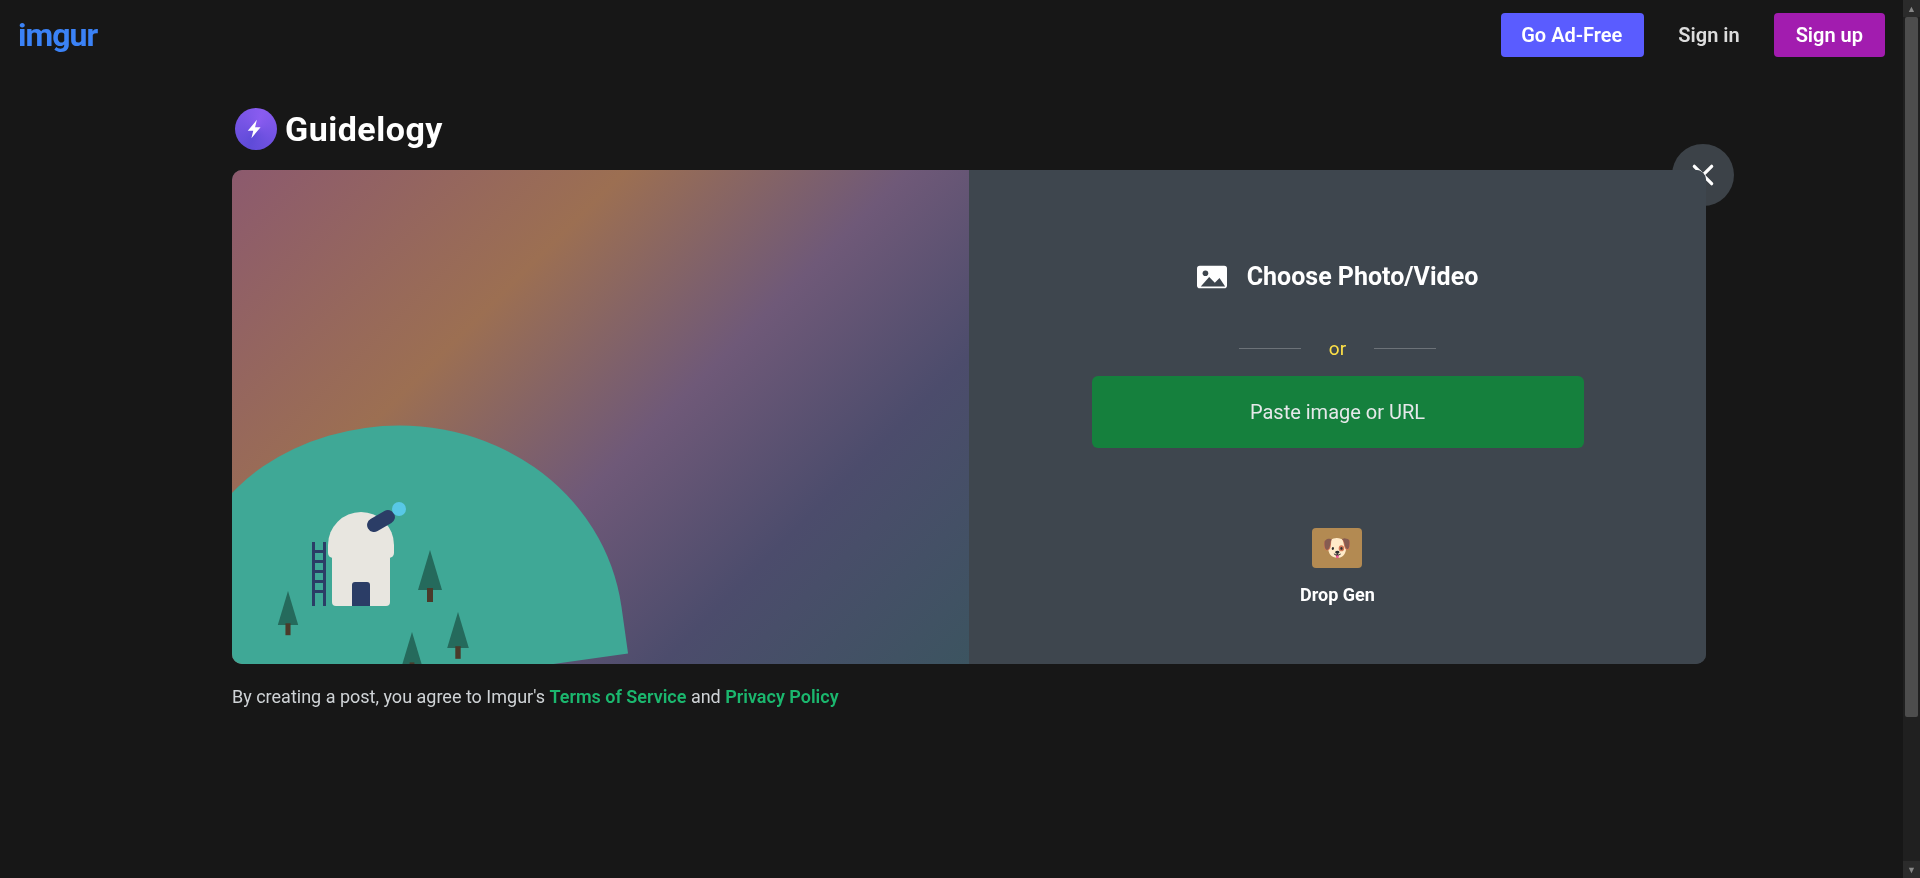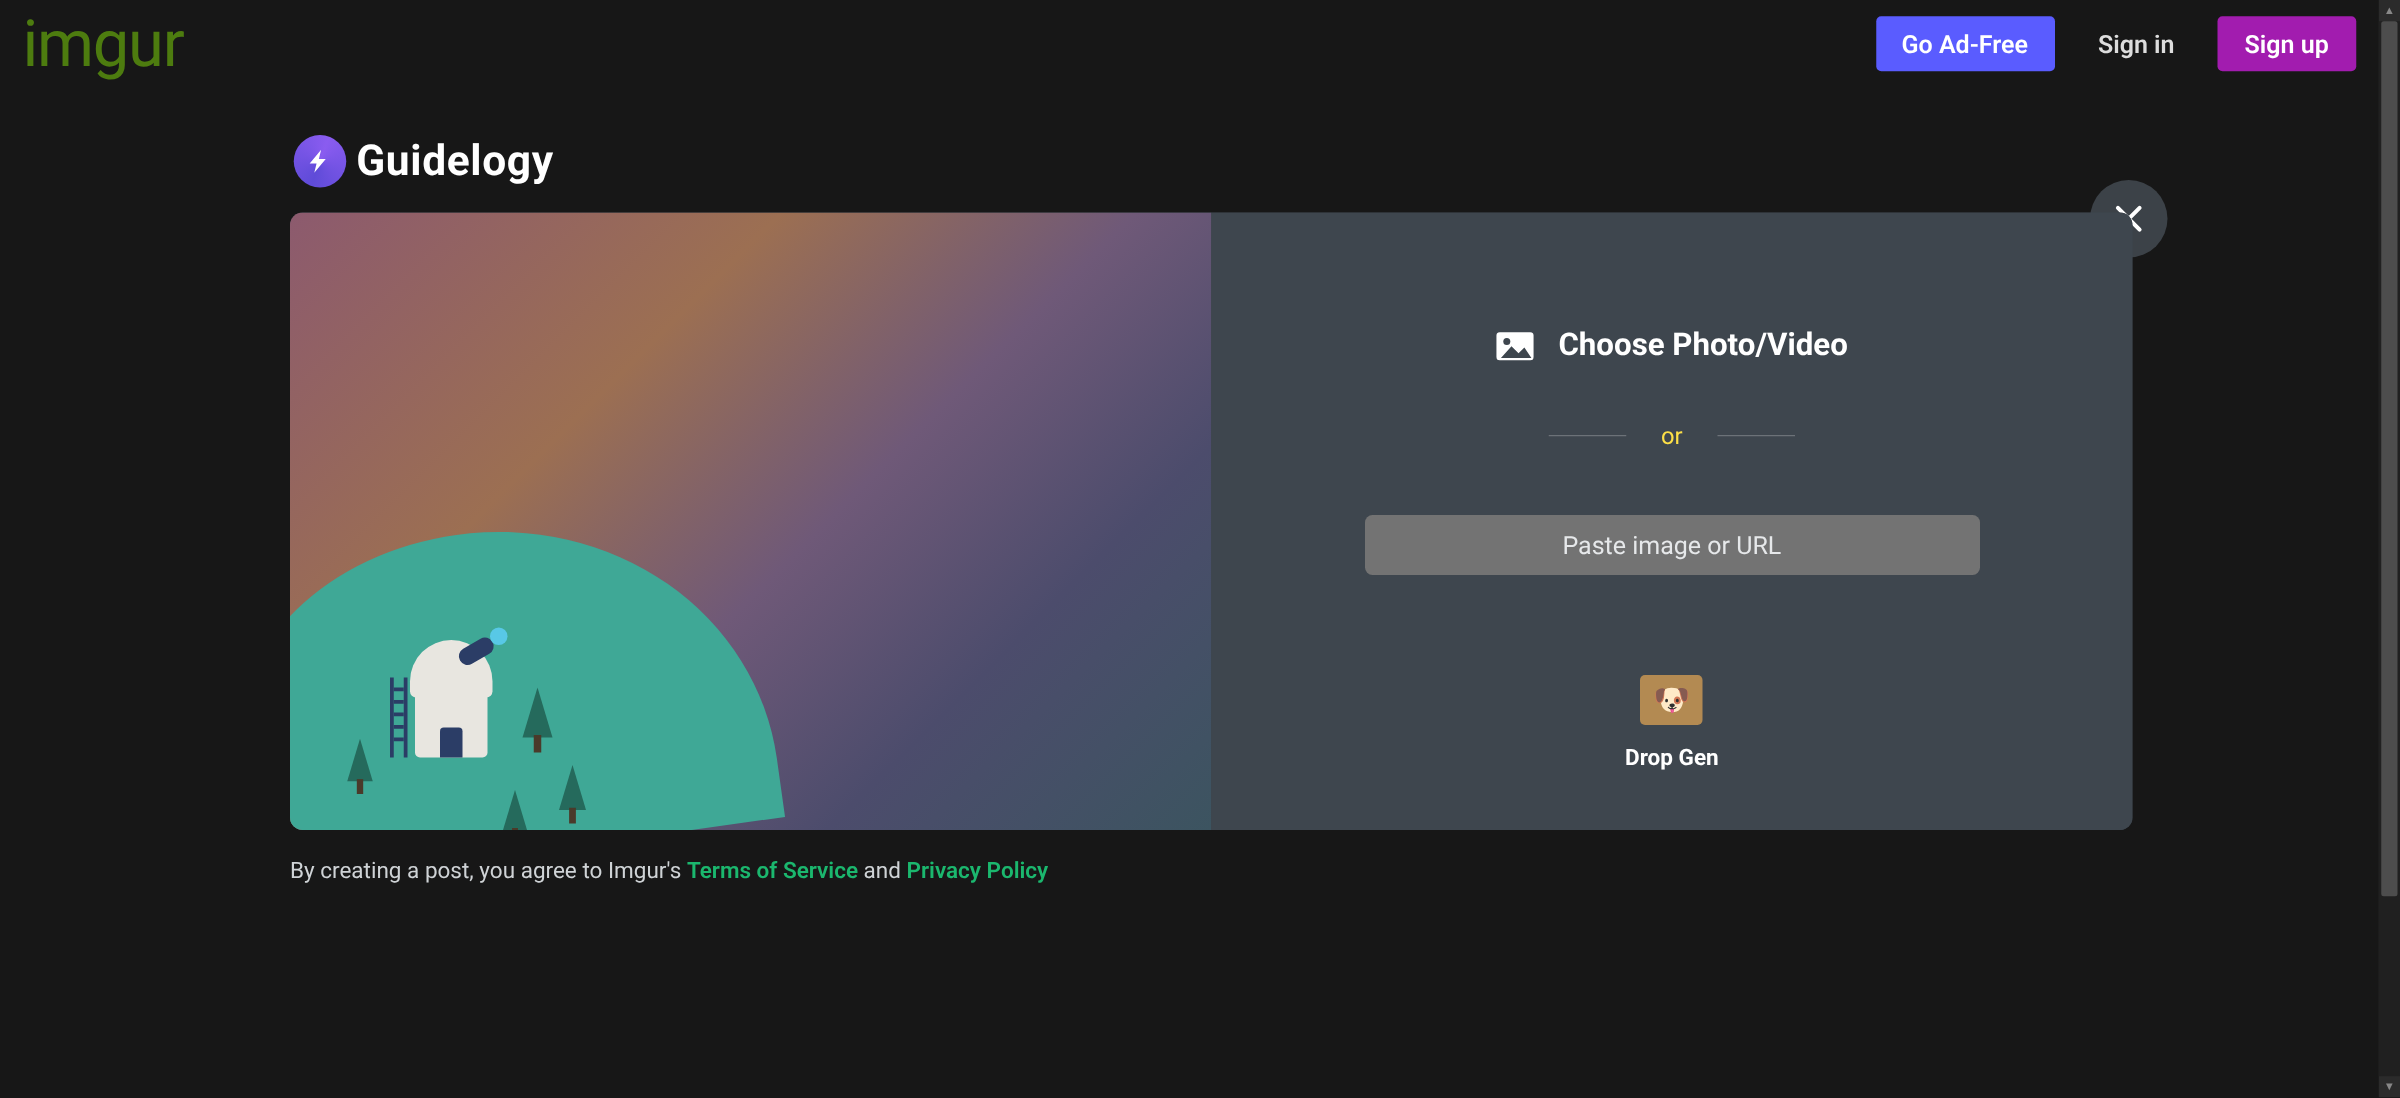--- a/index.html
+++ b/index.html
@@ -38,24 +38,24 @@
   
   .topbar {
     position:absolute;
     top:0; left:0; right:17px;
     height:70px;
     display:flex;
     align-items:center;
     padding:0 18px;
   }
   .logo {
-    font-size:52px;
-    font-weight:400;
+    font-size:32px;
+    font-weight:700;
     letter-spacing:-1px;
-    color:#4d7c0f;
+    color:#3b82f6;
   }
   .topbar .spacer { flex:1; }
   .btn {
     display:inline-flex;
     align-items:center;
     justify-content:center;
     height:44px;
     padding:0 22px;
     border-radius:4px;
     font-size:20px;
@@ -145,23 +145,23 @@
     font-size:25px; font-weight:700;
     cursor:pointer;
   }
   .choose svg{width:30px;height:24px;fill:#fff;}
   .or-row {
     margin-top:46px; display:flex; align-items:center; gap:28px;
     color:#fde047; font-size:19px;
   }
   .or-row .line{width:62px;height:1px;background:#6c7278;}
   .paste {
-    margin-top:52px;
-    width:492px; height:48px;
-    background:#737373;
+    margin-top:16px;
+    width:492px; height:72px;
+    background:#15803d;
     border:none; outline:none;
     border-radius:6px;
     color:#f2f4f5;
     text-align:center;
     font-size:20px;
     font-family:inherit;
   }
   .paste::placeholder{color:#e6e8ea;}
   .options-row{
     margin-top:80px;

